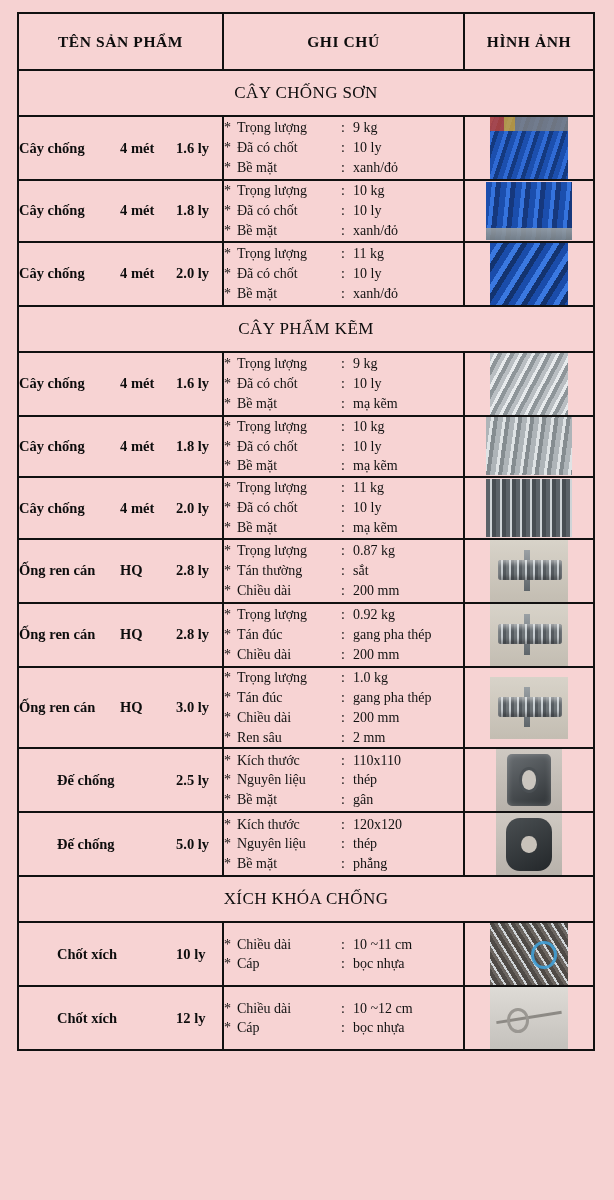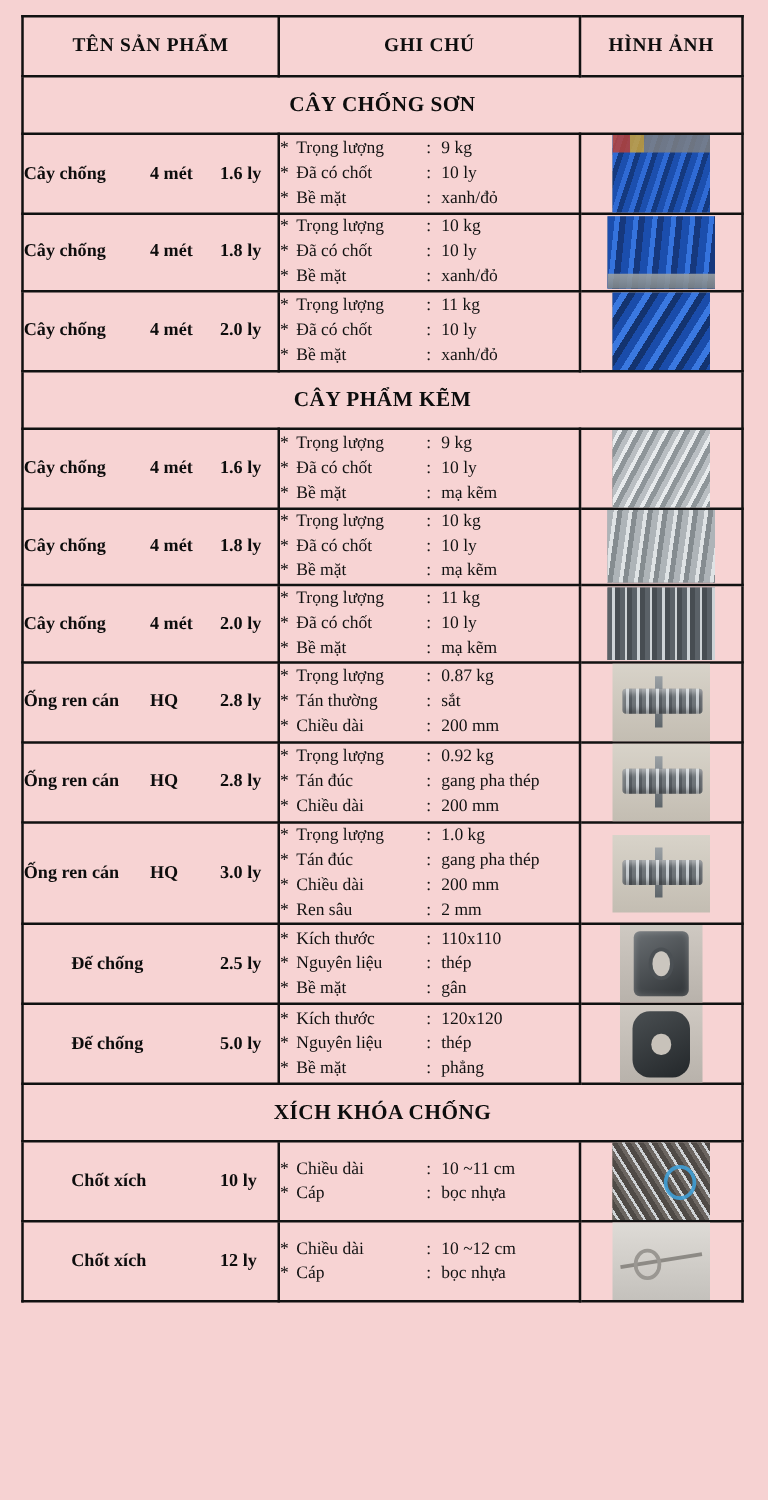--- a/index.html
+++ b/index.html
@@ -39,33 +39,33 @@
     vertical-align: middle;
     box-sizing: border-box;
   }
 
   col.c-name  { width: 205px; }
   col.c-note  { width: 241px; }
   col.c-image { width: 130px; }
 
   
   .hdr-cell {
-    height: 48px;
+    height: 57px;
     text-align: center;
     font-weight: bold;
     font-size: 15.5px;
     letter-spacing: 0.6px;
     color: #0d0d0d;
   }
 
   
   .section-cell {
     height: 46px;
     text-align: center;
-    font-weight: bold;
+    font-weight: normal;
     font-size: 17px;
     letter-spacing: 0.4px;
     color: #0d0d0d;
   }
 
   
   .name-cell {
     padding: 6px 10px 6px 12px;
   }
   .name-row {

